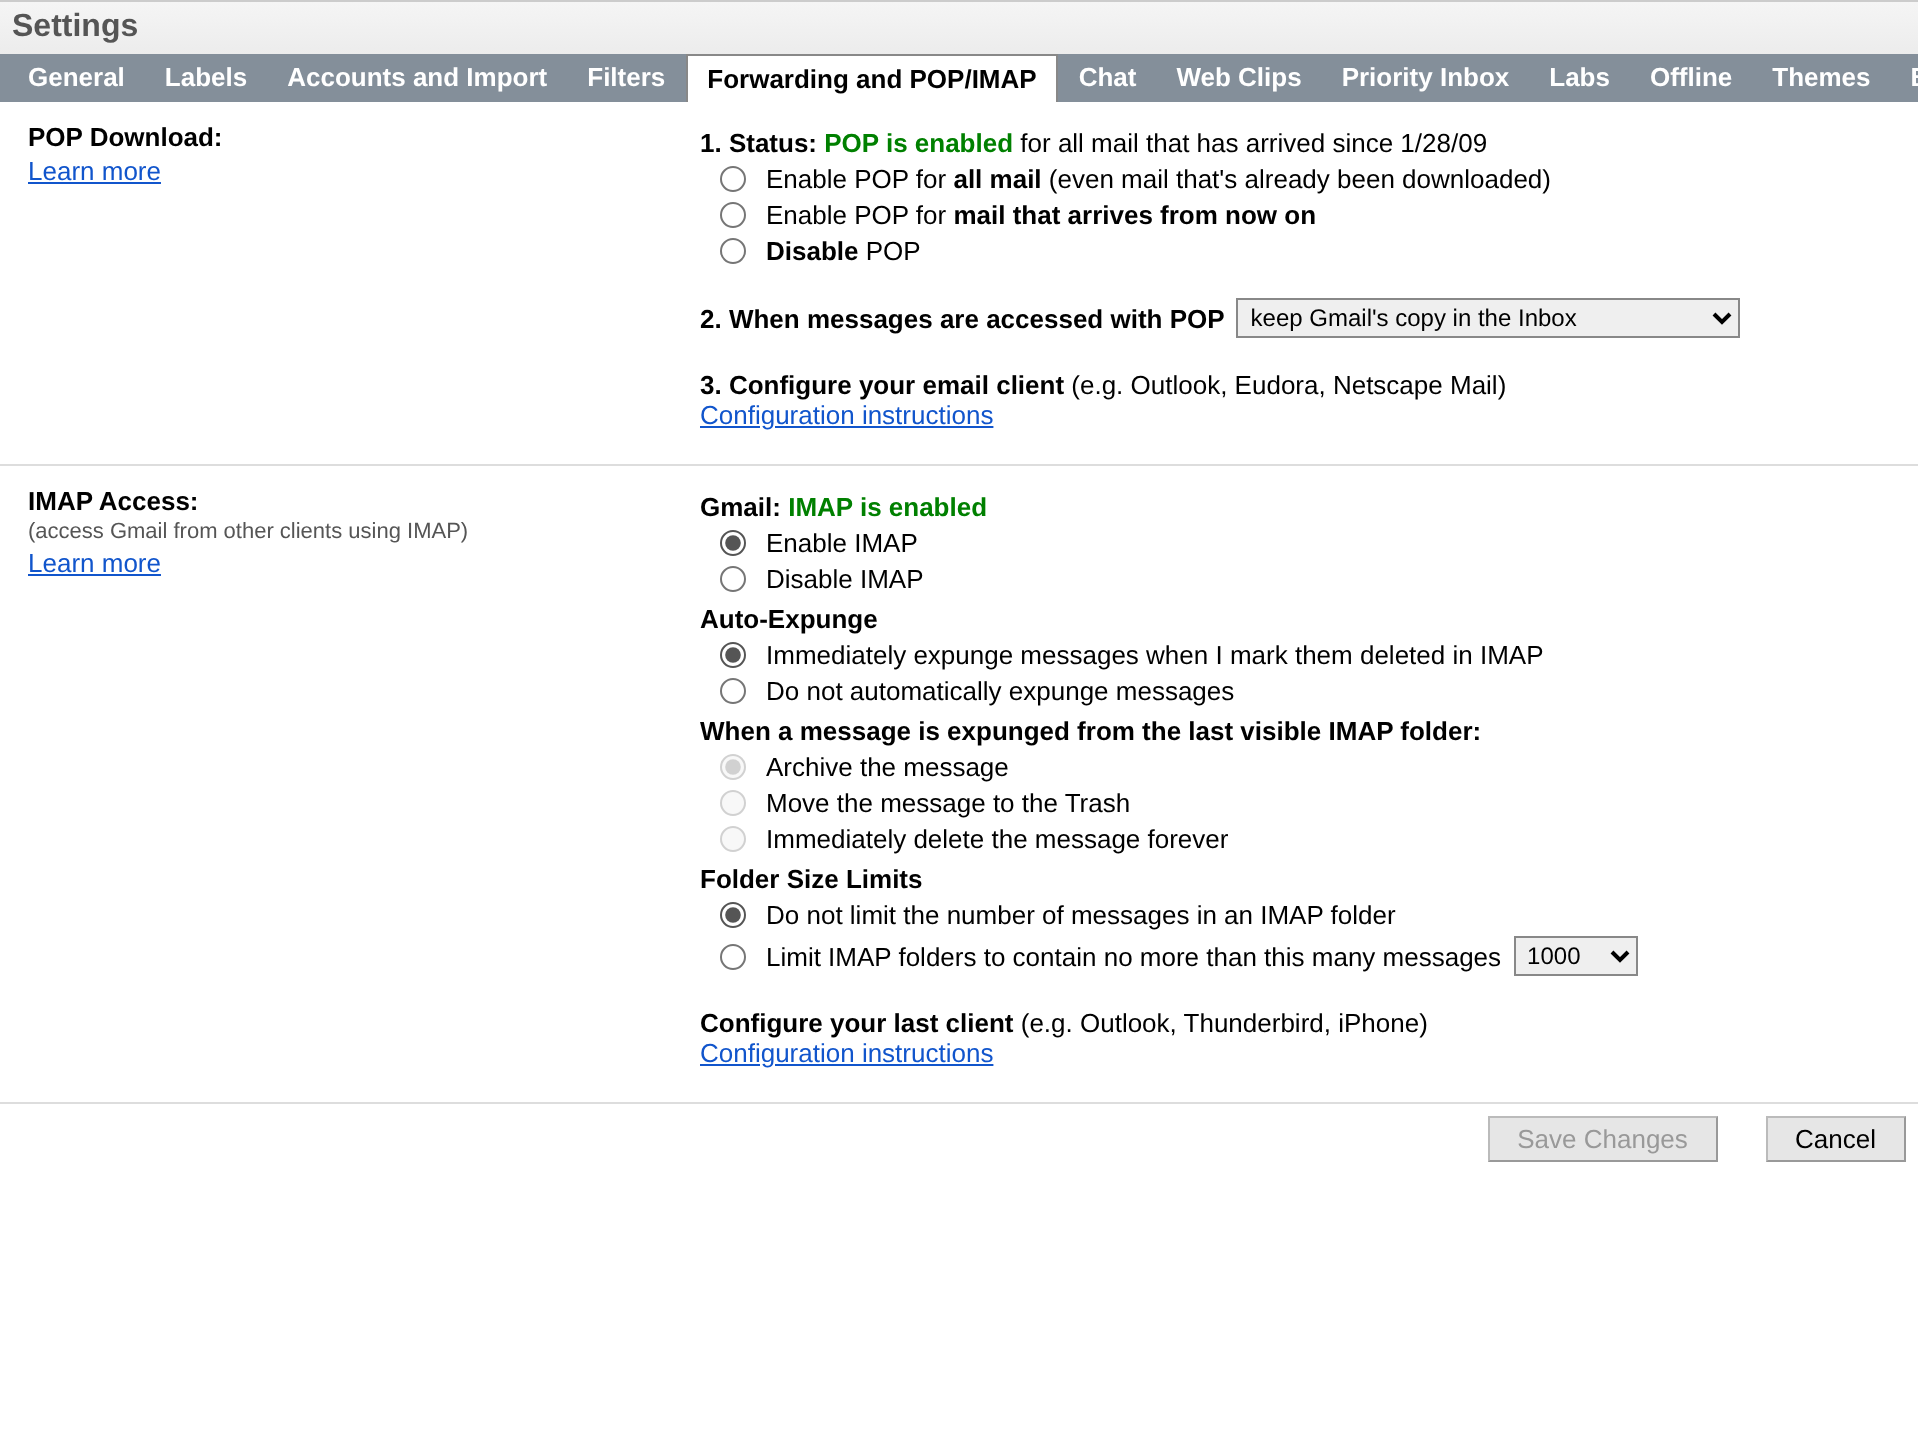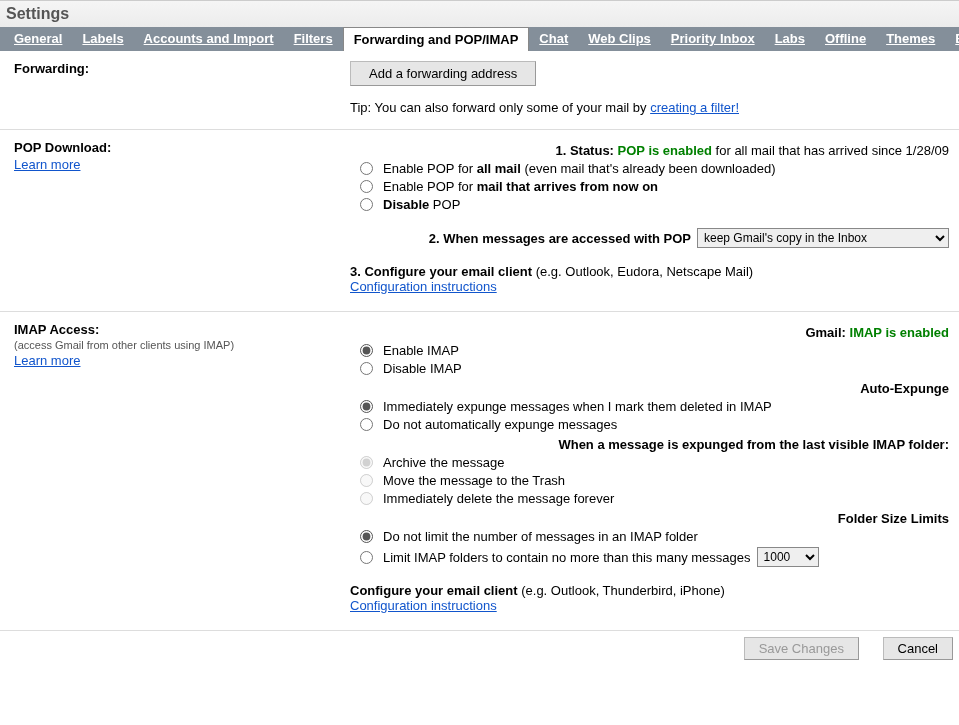--- a/index.html
+++ b/index.html
@@ -1,33 +1,33 @@
 <!DOCTYPE html>
 <html><head>
 <meta charset="utf-8">
 <style>
 * { box-sizing: border-box; margin: 0; padding: 0; }
 body { font-family: Arial, sans-serif; font-size: 13px; color: #000; background: #fff; width: 959px; }
 .title-bar { background: linear-gradient(to bottom, #f5f5f5, #ececec); border-top:1px solid #ccc; padding: 4px 6px; font-size: 16px; font-weight: bold; color: #555; }
 .tabs { background: #848f9a; display: flex; align-items: stretch; padding: 0 4px; }
-.tab { padding: 4px 10px; color: #fff; font-size: 13px; font-weight: bold; text-decoration: underline; cursor: pointer; white-space: nowrap; }
+.tab { padding: 4px 10px; color: #fff; font-size: 13px; font-weight: bold; cursor: pointer; white-space: nowrap; }
 .tab.active { background: #fff; color: #000; text-decoration: none; border-top:1px solid #888; border-left:1px solid #888; border-right:1px solid #888;}
 .content { padding: 0; }
 .section { display: flex; padding: 10px 10px 14px 10px; border-bottom: 1px solid #ddd; }
 .section:last-of-type { border-bottom: none; }
 .side { width: 340px; flex-shrink: 0; padding-left: 4px; }
 .side-title { font-weight: bold; font-size: 13px; margin-bottom: 2px; }
 .side-sub { font-size: 11px; color: #555; margin-bottom: 2px;}
 .side .link { color: #1155cc; text-decoration: underline; cursor: pointer; font-size: 13px; }
 .body-col { flex: 1; }
 .btn { background: #e6e6e6; border: 1px solid #999; border-top-color:#bbb; border-left-color:#bbb; padding: 4px 18px; font-size: 13px; cursor: pointer; }
 .tip { margin-top: 14px; font-size: 13px; }
 .tip .link { color: #1155cc; text-decoration: underline; cursor: pointer;}
 .row { display: flex; align-items: center; gap: 6px; margin: 3px 0; padding-left: 10px;}
-.row-top{ padding-left:0;justify-content:flex-end;}
+.row-top{ padding-left:0;}
 .radio { margin-right: 4px; }
 .bold { font-weight: bold; }
 .green { color: #008000; font-weight: bold; }
 .grp-label{ font-weight:bold; margin-top:5px;}
 .select { font-family: Arial; font-size: 12px; border:1px solid #888; background:#efefef; padding:1px 2px;}
 .link-small{ color:#1155cc; text-decoration:underline; cursor:pointer; }
 .footer { border-top:1px solid #ddd; padding: 6px 6px; text-align: right; }
 .footer .btn{ margin-left:20px; padding:3px 14px;}
 .footer .btn.disabled{ color:#999; }
 input[type=radio]{ accent-color:#555;}
@@ -47,31 +47,20 @@
     <div class="tab">Web Clips</div>
     <div class="tab">Priority Inbox</div>
     <div class="tab">Labs</div>
     <div class="tab">Offline</div>
     <div class="tab">Themes</div>
     <div class="tab">Buzz</div>
   </div>
 
 <div class="content">
 
-  <div class="section">
-    <div class="side">
-      <div class="side-title">Forwarding:</div>
-    </div>
-    <div class="body-col">
-      <button class="btn">Add a forwarding address</button>
-      <div class="tip">
-        <span>Tip: You can also forward only some of your mail by </span><span class="link">creating a filter!</span>
-      </div>
-    </div>
-  </div>
 
   <div class="section">
     <div class="side">
       <div class="side-title">POP Download:</div>
       <span class="link">Learn more</span>
     </div>
     <div class="body-col">
       <div class="row row-top">
         <span><span class="bold">1. Status: </span><span class="green">POP is enabled</span><span> for all mail that has arrived since 1/28/09</span></span>
       </div>
@@ -148,21 +137,21 @@
           <input type="radio" name="fs" class="radio" checked="" style="">
           <span>Do not limit the number of messages in an IMAP folder</span>
         </div>
       <div class="row">
           <input type="radio" name="fs" class="radio" style="">
           <span>Limit IMAP folders to contain no more than this many messages</span>
         <select class="select" style="width:62px;" id="fssel"><option>1000</option></select>
       </div>
 
       <div class="row row-top" style="margin-top:16px; display:block;">
-        <span><span class="bold">Configure your email client</span><span> (e.g. Outlook, Thunderbird, iPhone)</span></span><br>
+        <span><span class="bold">Configure your last client</span><span> (e.g. Outlook, Thunderbird, iPhone)</span></span><br>
         <span class="link-small">Configuration instructions</span>
       </div>
     </div>
   </div>
 
 </div>
 
 <div class="footer">
   <button class="btn disabled">Save Changes</button>
   <button class="btn">Cancel</button>

